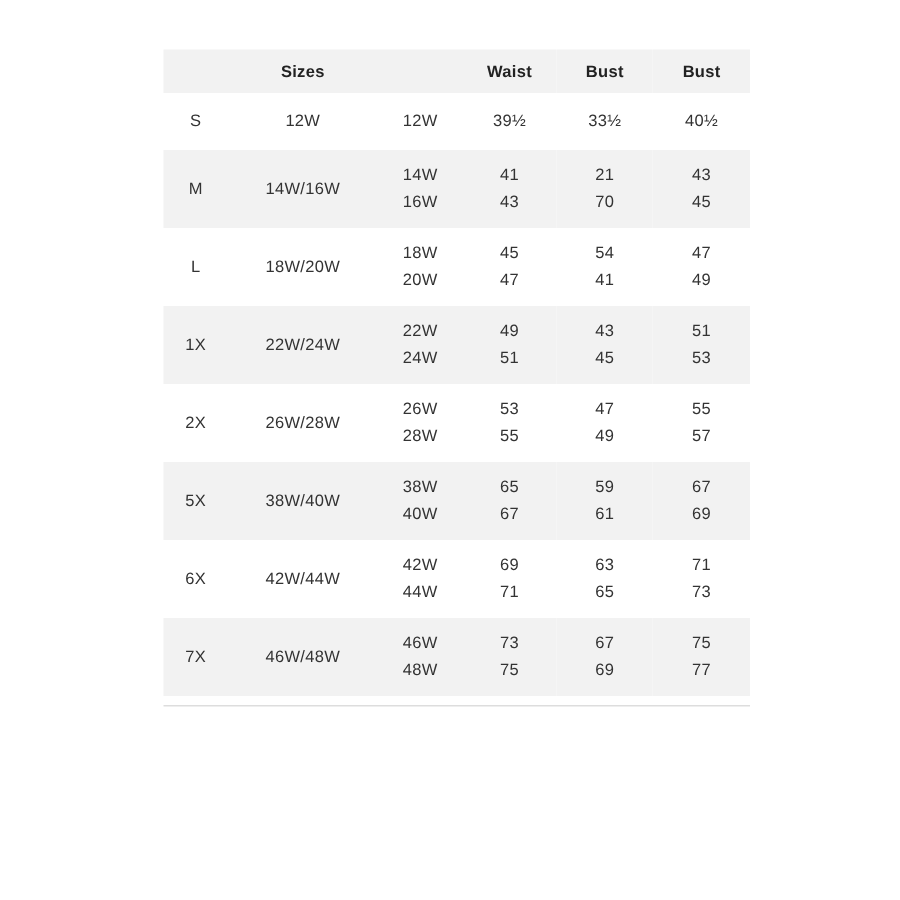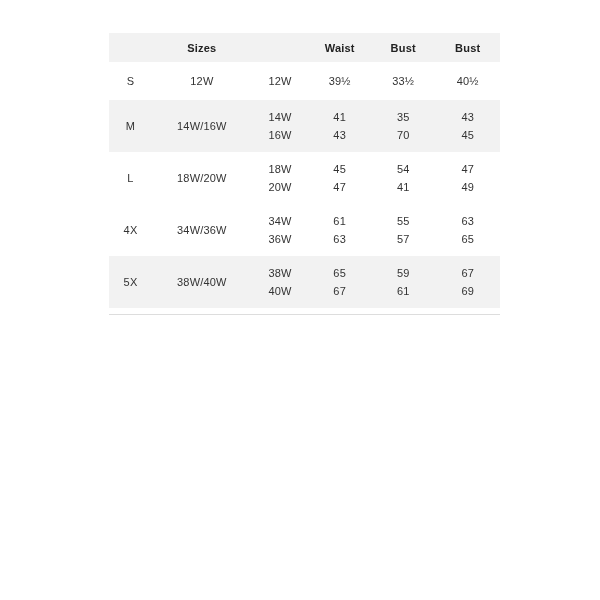--- a/index.html
+++ b/index.html
@@ -113,21 +113,21 @@
           <td>14W/16W</td>
           <td>
             <div class="cell-line">14W</div>
             <div class="cell-line">16W</div>
           </td>
           <td>
             <div class="cell-line">41</div>
             <div class="cell-line">43</div>
           </td>
           <td>
-            <div class="cell-line">35</div>
+            <div class="cell-line">21</div>
             <div class="cell-line">70</div>
           </td>
           <td>
             <div class="cell-line">43</div>
             <div class="cell-line">45</div>
           </td>
         </tr>
         <tr>
           <td>L</td>
           <td>18W/20W</td>
@@ -141,56 +141,116 @@
           </td>
           <td>
             <div class="cell-line">54</div>
             <div class="cell-line">41</div>
           </td>
           <td>
             <div class="cell-line">47</div>
             <div class="cell-line">49</div>
           </td>
         </tr>
+        <tr class="alt">
+          <td>1X</td>
+          <td>22W/24W</td>
+          <td>
+            <div class="cell-line">22W</div>
+            <div class="cell-line">24W</div>
+          </td>
+          <td>
+            <div class="cell-line">49</div>
+            <div class="cell-line">51</div>
+          </td>
+          <td>
+            <div class="cell-line">43</div>
+            <div class="cell-line">45</div>
+          </td>
+          <td>
+            <div class="cell-line">51</div>
+            <div class="cell-line">53</div>
+          </td>
+        </tr>
         <tr>
-          <td>4X</td>
-          <td>34W/36W</td>
-          <td>
-            <div class="cell-line">34W</div>
-            <div class="cell-line">36W</div>
-          </td>
-          <td>
-            <div class="cell-line">61</div>
-            <div class="cell-line">63</div>
+          <td>2X</td>
+          <td>26W/28W</td>
+          <td>
+            <div class="cell-line">26W</div>
+            <div class="cell-line">28W</div>
+          </td>
+          <td>
+            <div class="cell-line">53</div>
+            <div class="cell-line">55</div>
+          </td>
+          <td>
+            <div class="cell-line">47</div>
+            <div class="cell-line">49</div>
           </td>
           <td>
             <div class="cell-line">55</div>
             <div class="cell-line">57</div>
           </td>
+        </tr>
+        <tr class="alt">
+          <td>5X</td>
+          <td>38W/40W</td>
+          <td>
+            <div class="cell-line">38W</div>
+            <div class="cell-line">40W</div>
+          </td>
+          <td>
+            <div class="cell-line">65</div>
+            <div class="cell-line">67</div>
+          </td>
+          <td>
+            <div class="cell-line">59</div>
+            <div class="cell-line">61</div>
+          </td>
+          <td>
+            <div class="cell-line">67</div>
+            <div class="cell-line">69</div>
+          </td>
+        </tr>
+        <tr>
+          <td>6X</td>
+          <td>42W/44W</td>
+          <td>
+            <div class="cell-line">42W</div>
+            <div class="cell-line">44W</div>
+          </td>
+          <td>
+            <div class="cell-line">69</div>
+            <div class="cell-line">71</div>
+          </td>
           <td>
             <div class="cell-line">63</div>
             <div class="cell-line">65</div>
           </td>
-        </tr>
-        <tr class="alt">
-          <td>5X</td>
-          <td>38W/40W</td>
-          <td>
-            <div class="cell-line">38W</div>
-            <div class="cell-line">40W</div>
-          </td>
-          <td>
-            <div class="cell-line">65</div>
-            <div class="cell-line">67</div>
-          </td>
-          <td>
-            <div class="cell-line">59</div>
-            <div class="cell-line">61</div>
+          <td>
+            <div class="cell-line">71</div>
+            <div class="cell-line">73</div>
+          </td>
+        </tr>
+        <tr class="alt">
+          <td>7X</td>
+          <td>46W/48W</td>
+          <td>
+            <div class="cell-line">46W</div>
+            <div class="cell-line">48W</div>
+          </td>
+          <td>
+            <div class="cell-line">73</div>
+            <div class="cell-line">75</div>
           </td>
           <td>
             <div class="cell-line">67</div>
             <div class="cell-line">69</div>
+          </td>
+          <td>
+            <div class="cell-line">75</div>
+            <div class="cell-line">77</div>
           </td>
         </tr>
       </tbody>
   </table>
   <div class="divider"></div>
 </main>
 
 </body></html>

